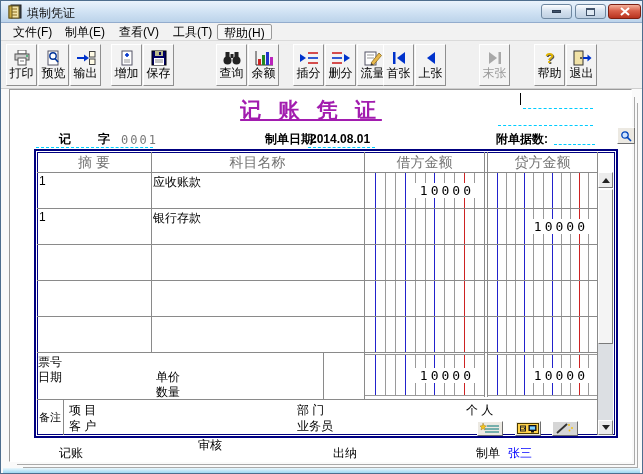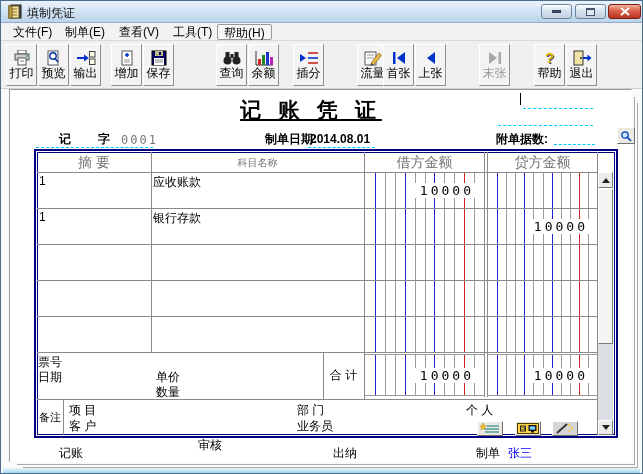--- a/index.html
+++ b/index.html
@@ -28,21 +28,21 @@
   .tbtn .tlbl{font-size:12px;line-height:13px;}
   .tbtn.dis .tlbl{color:#9a9a9a;}
   .tic{width:20px;height:16px;display:block;}
   .qmark{width:20px;height:16px;font-size:15px;font-weight:bold;color:#e0b400;text-shadow:1px 1px 0 #555;
          text-align:center;line-height:16px;}
   
   .client{left:0;top:88px;right:0;bottom:0;background:#fafafa;}
   .panel{left:8px;top:0px;width:623px;height:373px;background:#fff;
     border:1px solid;border-color:#9a9a9a #ffffff #ffffff #9a9a9a;}
   .stackline{background:#aaa;}
-  .vtitle{font-family:"Liberation Serif","DejaVu Serif",serif;font-weight:bold;font-size:21px;color:#000000;
+  .vtitle{font-family:"Liberation Serif","DejaVu Serif",serif;font-weight:bold;font-size:21px;color:#a21caf;
     letter-spacing:6px;text-align:center;text-decoration:underline;}
   .teal{color:#737373;}
   .dashedc{border-bottom:1px dashed #00ccff;height:0;}
   .lbl{line-height:14px;}
   .gray-no{font-family:"DejaVu Sans Mono",monospace;color:#787878;letter-spacing:2px;}
   
   .tbl-border{border:2px solid #000080;box-shadow:inset 0 0 0 1px #ffffff, inset 0 0 0 2px #000080;background:transparent;}
   .hl{height:1px;background:#8a8a8a;}
   .vl{width:1px;background:#8a8a8a;}
   .ledger{overflow:hidden;}
@@ -171,20 +171,29 @@
     </div>
     <div class="a tbtn" style="left:292px">
       <svg class="tic" viewBox="0 0 20 16">
         <polygon points="1,4 7,8 1,12" fill="#0033cc"></polygon>
         <line x1="9" y1="3" x2="19" y2="3" stroke="#cc2222" stroke-width="1.6"></line>
         <line x1="9" y1="8" x2="19" y2="8" stroke="#0033cc" stroke-width="1.6"></line>
         <line x1="9" y1="13" x2="19" y2="13" stroke="#cc2222" stroke-width="1.6"></line>
       </svg>
       <span class="tlbl">插分</span>
     </div>
+    <div class="a tbtn" style="left:324px">
+      <svg class="tic" viewBox="0 0 20 16">
+        <line x1="1" y1="3" x2="11" y2="3" stroke="#cc2222" stroke-width="1.6"></line>
+        <line x1="1" y1="8" x2="11" y2="8" stroke="#0033cc" stroke-width="1.6"></line>
+        <line x1="1" y1="13" x2="11" y2="13" stroke="#cc2222" stroke-width="1.6"></line>
+        <polygon points="13,4 19,8 13,12" fill="#0033cc"></polygon>
+      </svg>
+      <span class="tlbl">删分</span>
+    </div>
     <div class="a tbtn" style="left:356px">
       <svg class="tic" viewBox="0 0 20 16">
         <rect x="2" y="2" width="11" height="13" fill="#fff" stroke="#556"></rect>
         <line x1="4" y1="5" x2="11" y2="5" stroke="#999"></line>
         <line x1="4" y1="8" x2="11" y2="8" stroke="#999"></line>
         <polygon points="8,13 16,3 18.5,5.5 10.5,15" fill="#e8b84b" stroke="#8a6a1a" stroke-width="0.8"></polygon>
         <polygon points="8,13 10.5,15 7.5,15.5" fill="#333"></polygon>
       </svg>
       <span class="tlbl">流量</span>
     </div>
@@ -322,41 +331,40 @@
   <div class="a hl" style="left:36px;top:398px;width:560px"></div>
   <div class="a vl" style="left:150px;top:151px;height:200px"></div>
   <div class="a vl" style="left:363px;top:151px;height:247px"></div>
   <div class="a vl" style="left:483px;top:151px;height:245px"></div>
   <div class="a vl" style="left:486px;top:151px;height:245px"></div>
   <div class="a vl" style="left:322px;top:351px;height:47px"></div>
   <div class="a vl" style="left:62px;top:398px;height:36px"></div>
   <div class="a vl" style="left:596px;top:151px;height:283px"></div>
 
   <div class="a teal" style="left:36px;top:152px;width:114px;height:19px;line-height:19px;text-align:center;font-size:14px">摘 要</div>
-  <div class="a teal" style="left:150px;top:152px;width:213px;height:19px;line-height:19px;text-align:center;font-size:10px">科目名称</div>
+  <div class="a teal" style="left:150px;top:152px;width:213px;height:19px;line-height:19px;text-align:center;font-size:14px">科目名称</div>
   <div class="a teal" style="left:364px;top:152px;width:119px;height:19px;line-height:19px;text-align:center;font-size:14px">借方金额</div>
   <div class="a teal" style="left:487px;top:152px;width:109px;height:19px;line-height:19px;text-align:center;font-size:14px">贷方金额</div>
 
   <span class="a" style="left:38px;top:173px">1</span>
   <span class="a" style="left:152px;top:173px">应收账款</span>
   <div class="a amt" style="left:364px;top:171px;width:116px;height:36px">
       <b>10000</b>
     </div>
 
   <span class="a" style="left:38px;top:209px">1</span>
   <span class="a" style="left:152px;top:209px">银行存款</span>
   <div class="a amt" style="left:487px;top:207px;width:107px;height:36px">
       <b>10000</b>
     </div>
 
   <span class="a" style="left:37px;top:353px">票号</span>
   <span class="a" style="left:37px;top:368px">日期</span>
   <span class="a" style="left:155px;top:368px">单价</span>
   <span class="a" style="left:155px;top:383px">数量</span>
-  <div class="a" style="left:322px;top:351px;width:41px;height:47px;display:flex;align-items:center;justify-content:center">合 计</div>
   <div class="a amt" style="left:364px;top:352px;width:116px;height:44px">
       <b>10000</b>
     </div>
   <div class="a amt" style="left:487px;top:352px;width:107px;height:44px">
       <b>10000</b>
     </div>
 
   <div class="a" style="left:36px;top:398px;width:26px;height:36px;display:flex;align-items:center;justify-content:center;font-size:11px">备注</div>
   <span class="a" style="left:68px;top:401px">项 目</span>
   <span class="a" style="left:68px;top:417px">客 户</span>

